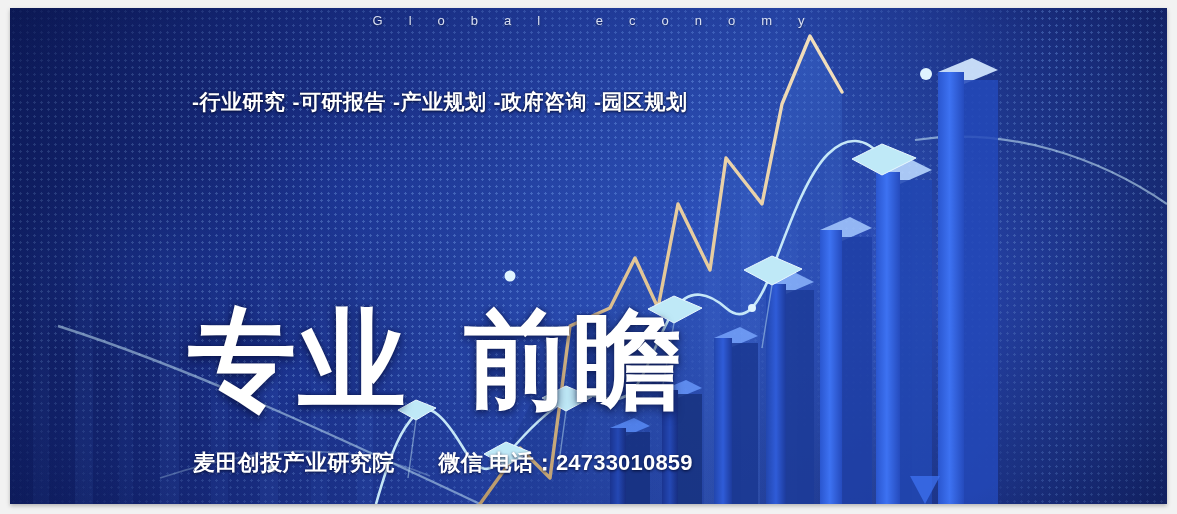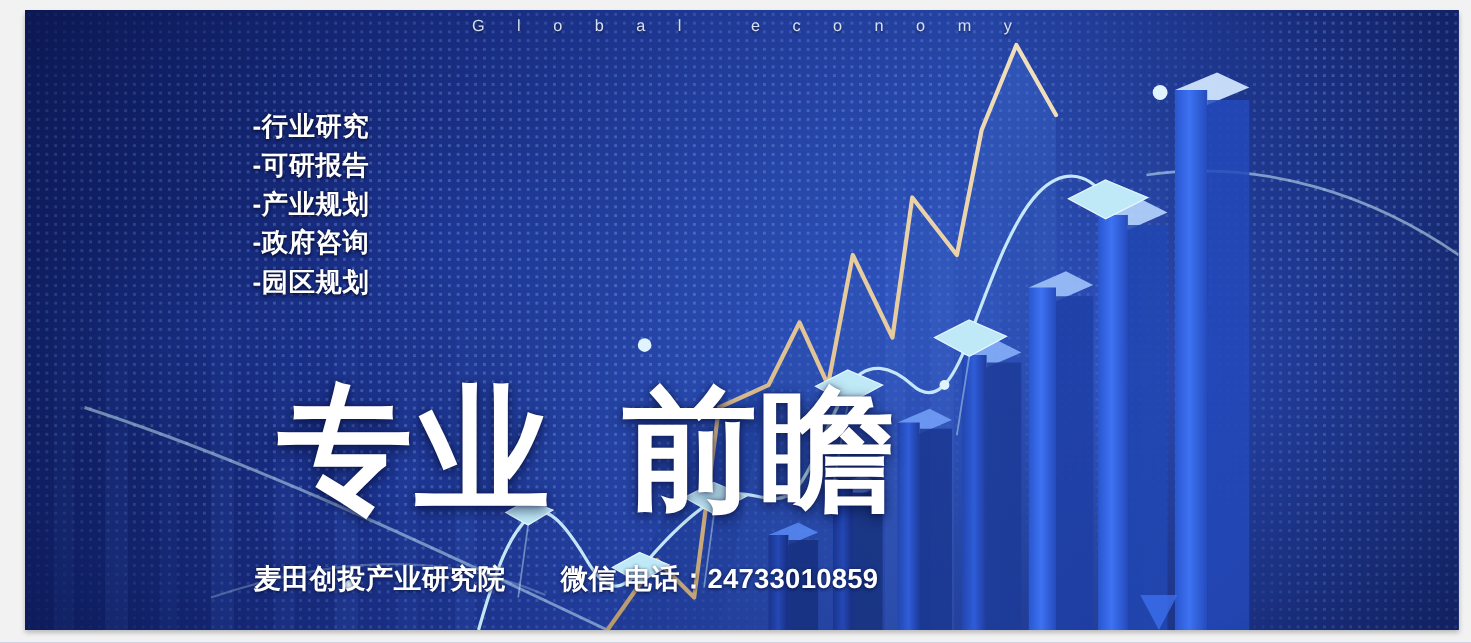--- a/index.html
+++ b/index.html
@@ -8,21 +8,21 @@
     width:1177px; height:514px; overflow:hidden;
     background:#ffffff;
     font-family:"Liberation Sans","DejaVu Sans",sans-serif;
   }
 
   
   #banner{
     position:relative;
     width:1177px; height:514px;
     background:#f2f2f2;
-    padding:8px 10px 10px 20px;
+    padding:8px 10px 10px 10px;
   }
   #stage{
     position:relative;
     width:100%; height:100%;
     overflow:hidden;
     background:#14277a;
     box-shadow:0 2px 4px rgba(0,0,0,.25);
   }
 
   
@@ -146,21 +146,21 @@
   }
 
   
   .services{
     position:absolute;
     top:82px; left:182px;
     display:flex;
     gap:38px;
     z-index:6;
   }
-  .col{ display:flex; flex-direction:column; gap:7px; }
+  .col{ display:flex; flex-direction:row; gap:7px; }
   .svc{
     color:#ffffff;
     font-size:21px;
     font-weight:700;
     line-height:1.15;
     white-space:nowrap;
     letter-spacing:.5px;
     text-shadow:0 1px 3px rgba(3,10,45,.85), 0 0 2px rgba(3,10,45,.7);
   }
 
@@ -172,21 +172,20 @@
     display:flex;
     align-items:baseline;
     gap:56px;
     color:#ffffff;
     font-size:108px;
     font-weight:700;
     line-height:1;
     letter-spacing:2px;
     white-space:nowrap;
     text-shadow:0 3px 10px rgba(4,10,50,.65), 0 0 3px rgba(4,10,50,.5);
-    margin-left:24px;
   }
 
   
   .footer{
     position:absolute;
     left:183px; top:440px;
     z-index:7;
     display:flex;
     align-items:center;
     gap:44px;

